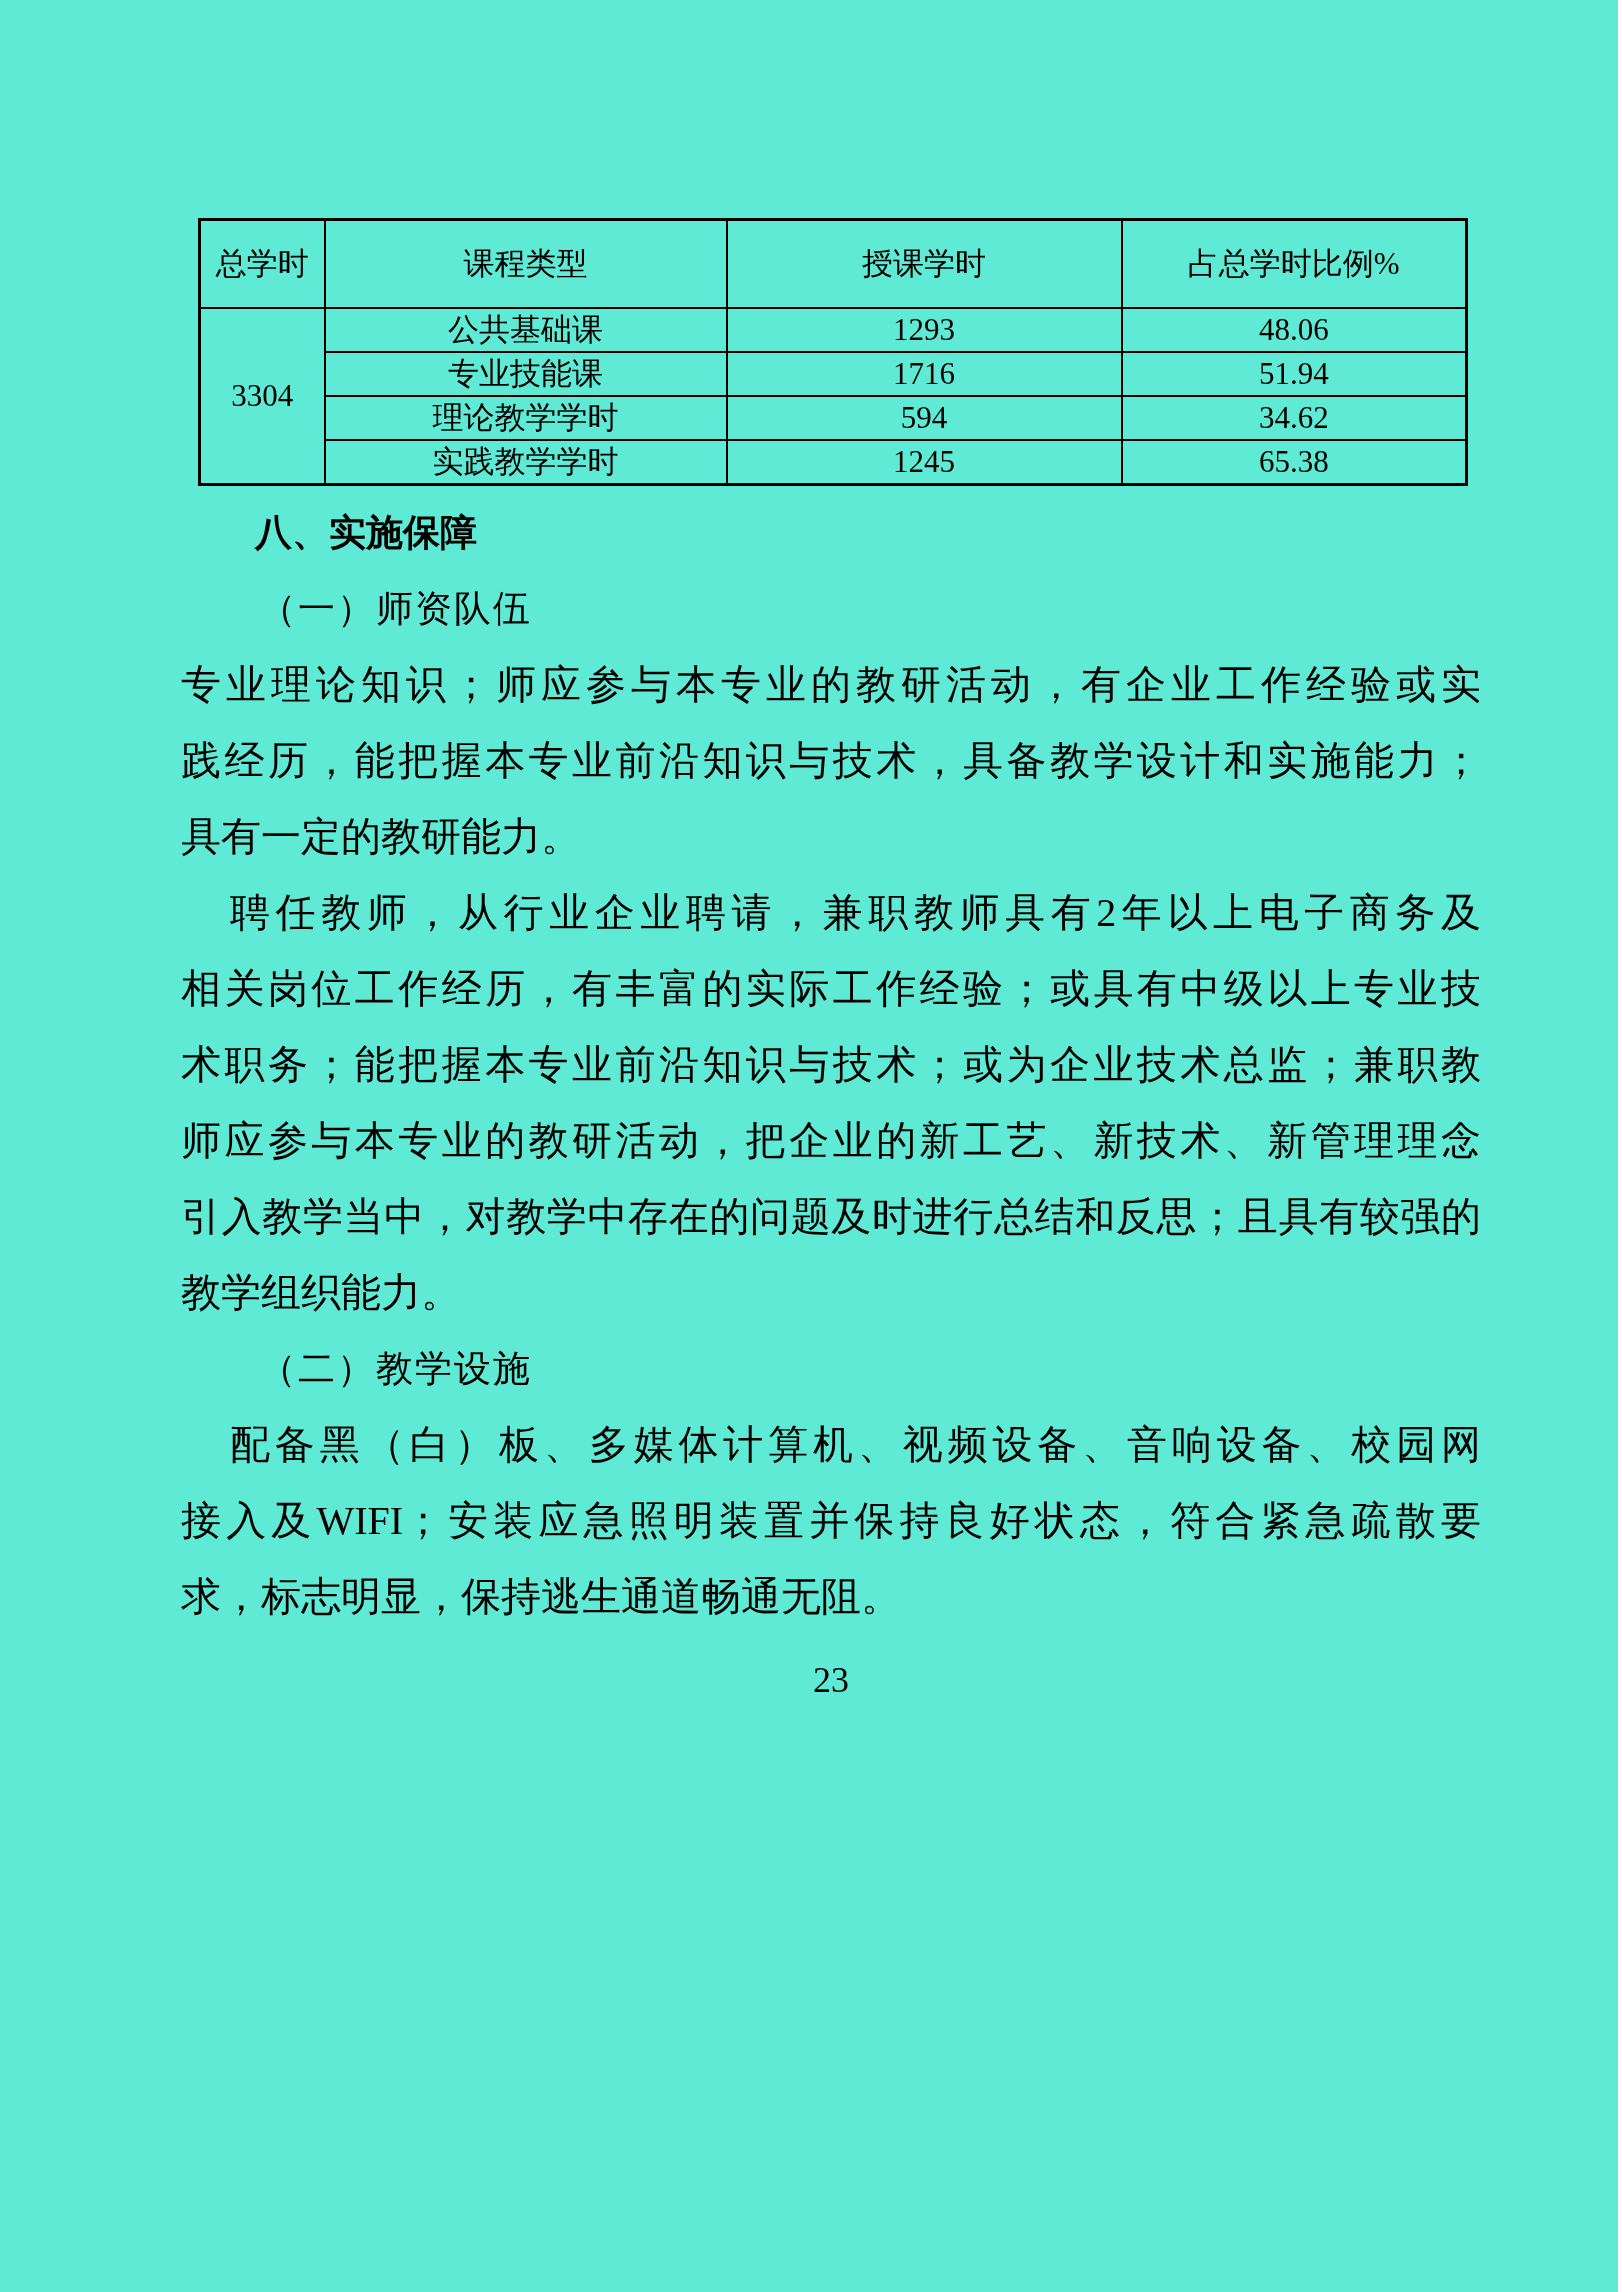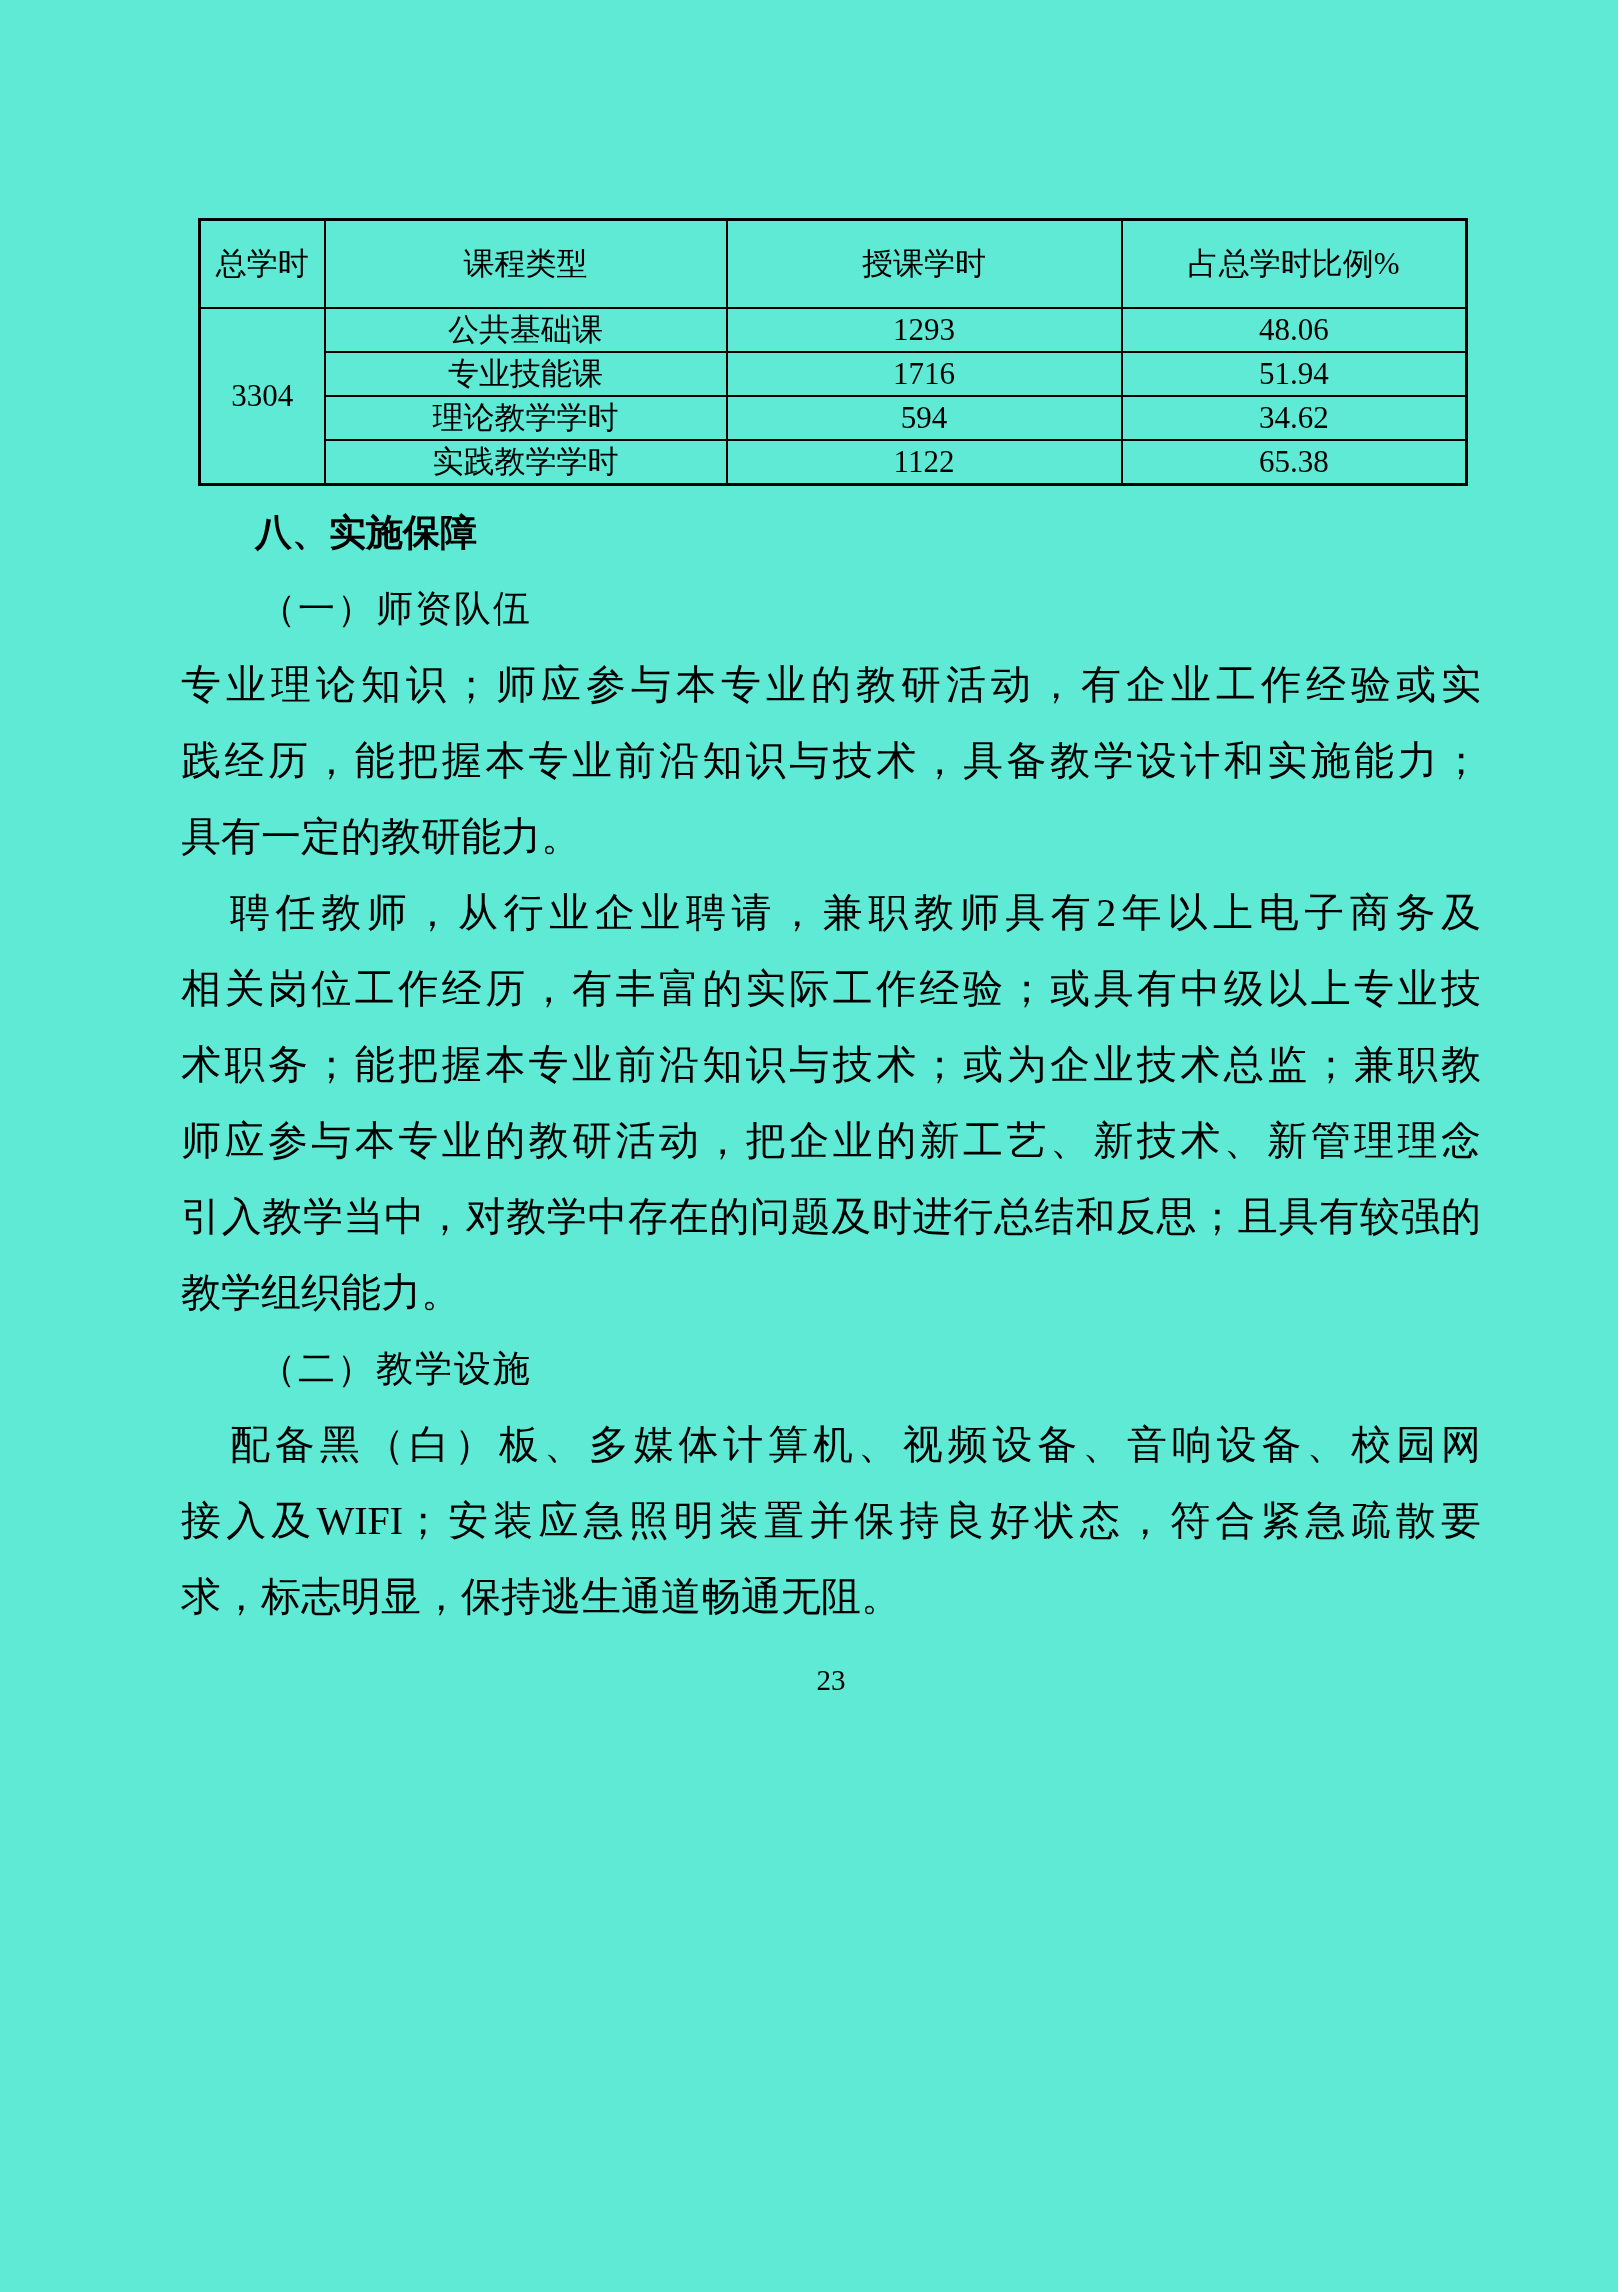--- a/index.html
+++ b/index.html
@@ -76,21 +76,21 @@
     text-align: justify;
     text-align-last: justify;
     text-justify: inter-character;
   }
   .pline.first { text-indent: 49px; }
   .pline.last  { text-align-last: left; }
 
   .page-number {
     margin-top: 25.5px;
     text-align: center;
-    font-size: 29px;
+    font-size: 36px;
     line-height: 39px;
   }
 </style>
 </head>
 <body>
 
 <div class="page">
 
   <table class="hours-table">
     <colgroup>
@@ -119,21 +119,21 @@
         <td>1716</td>
         <td>51.94</td>
       </tr>
       <tr>
         <td>理论教学学时</td>
         <td>594</td>
         <td>34.62</td>
       </tr>
       <tr>
         <td>实践教学学时</td>
-        <td>1122</td>
+        <td>1245</td>
         <td>65.38</td>
       </tr>
     </tbody>
   </table>
 
   <div class="flow">
 
     <h2 class="h-main">八、实施保障</h2>
 
     <h3 class="h-sub">（一）师资队伍</h3>

